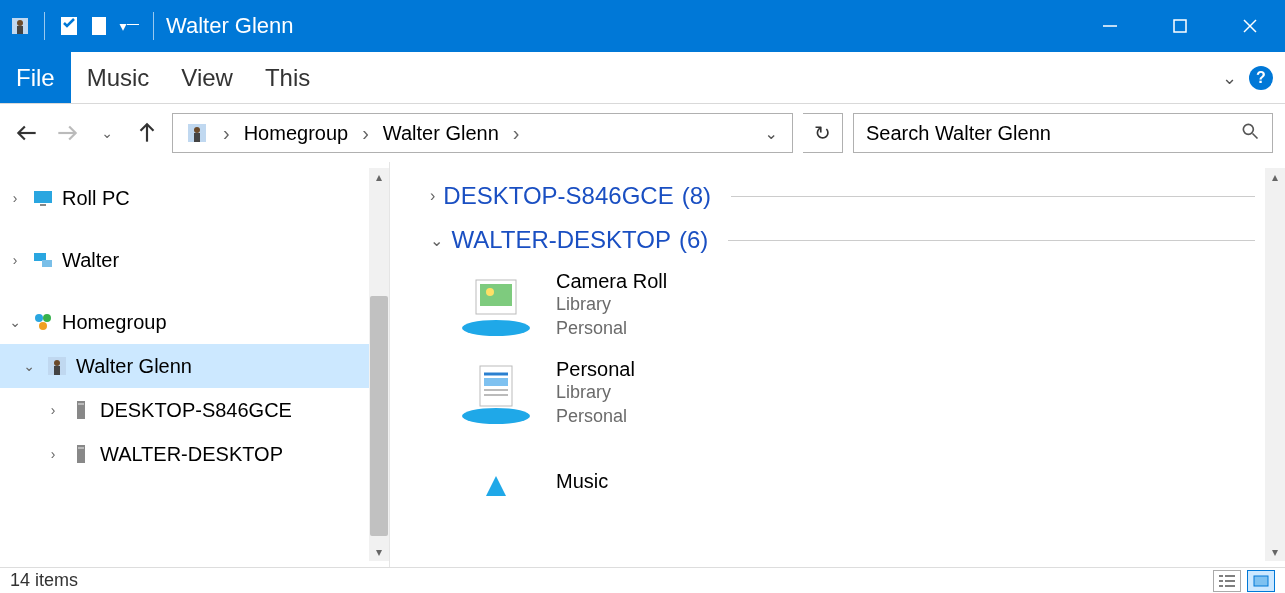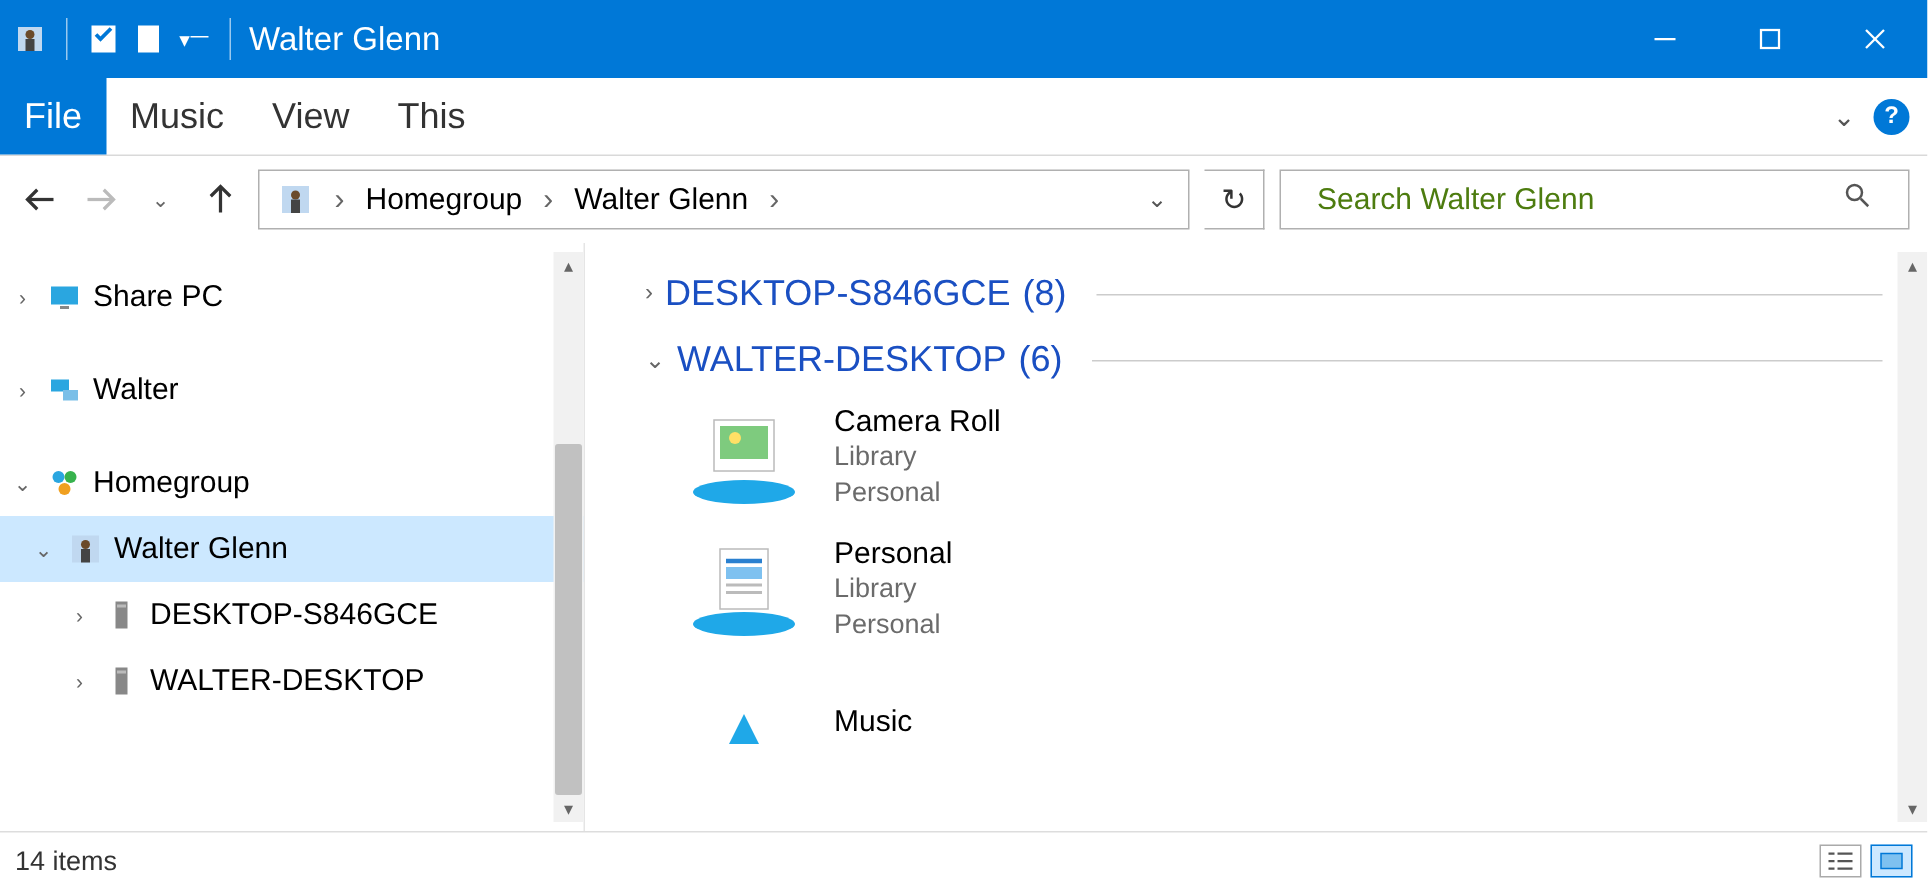--- a/index.html
+++ b/index.html
@@ -127,23 +127,23 @@
     border:1px solid #b0b0b0;
     border-left:none;
     display:flex; align-items:center; justify-content:center;
     font-size:20px; color:#333;
   }
   .searchbox {
     width: 420px;
     height:40px;
     border:1px solid #b0b0b0;
     display:flex; align-items:center;
-    padding: 0 24px;
+    padding: 0 12px;
     font-size: 20px;
-    color:#4d7c0f;
+    color:#000000;
   }
   .searchbox .placeholder { flex:1; }
   .searchbox .mag { color:#555; }
   
   .body {
     flex:1;
     display:flex;
     min-height:0;
   }
   .navpane {
@@ -222,21 +222,21 @@
   .content-scroll {
     position:absolute;
     right:0; top:6px; bottom:6px;
     width:20px;
     background:#f1f1f1;
     display:flex; flex-direction:column; align-items:center;
   }
   .content-scroll .arrow { color:#666; font-size:12px; padding:2px 0; }
   
   .statusbar {
-    height:39px;
+    height:26px;
     border-top:1px solid #ddd;
     background:#fff;
     display:flex; align-items:center;
     padding: 4px 10px;
     font-size:18px; color:#333;
     position:relative;
   }
   .statusbar .viewbtns {
     margin-left:auto;
     display:flex; gap:6px;
@@ -364,21 +364,21 @@
 
   <div class="navpane">
     <div class="tree-item">
       <span class="tree-exp">›</span>
       <span class="tree-icon">
         <svg class="mini" viewBox="0 0 24 24">
             <rect x="3" y="5" width="18" height="12" fill="#2aa6e0"></rect>
             <rect x="9" y="18" width="6" height="2" fill="#888"></rect>
           </svg>
       </span>
-      <span>Share PC</span>
+      <span>Roll PC</span>
     </div>
     <div style="height:18px"></div>
     <div class="tree-item">
       <span class="tree-exp">›</span>
       <span class="tree-icon">
         <svg class="mini" viewBox="0 0 24 24">
             <rect x="3" y="5" width="12" height="8" fill="#2aa6e0"></rect>
             <rect x="11" y="12" width="10" height="7" fill="#7abfe8"></rect>
           </svg>
       </span>

